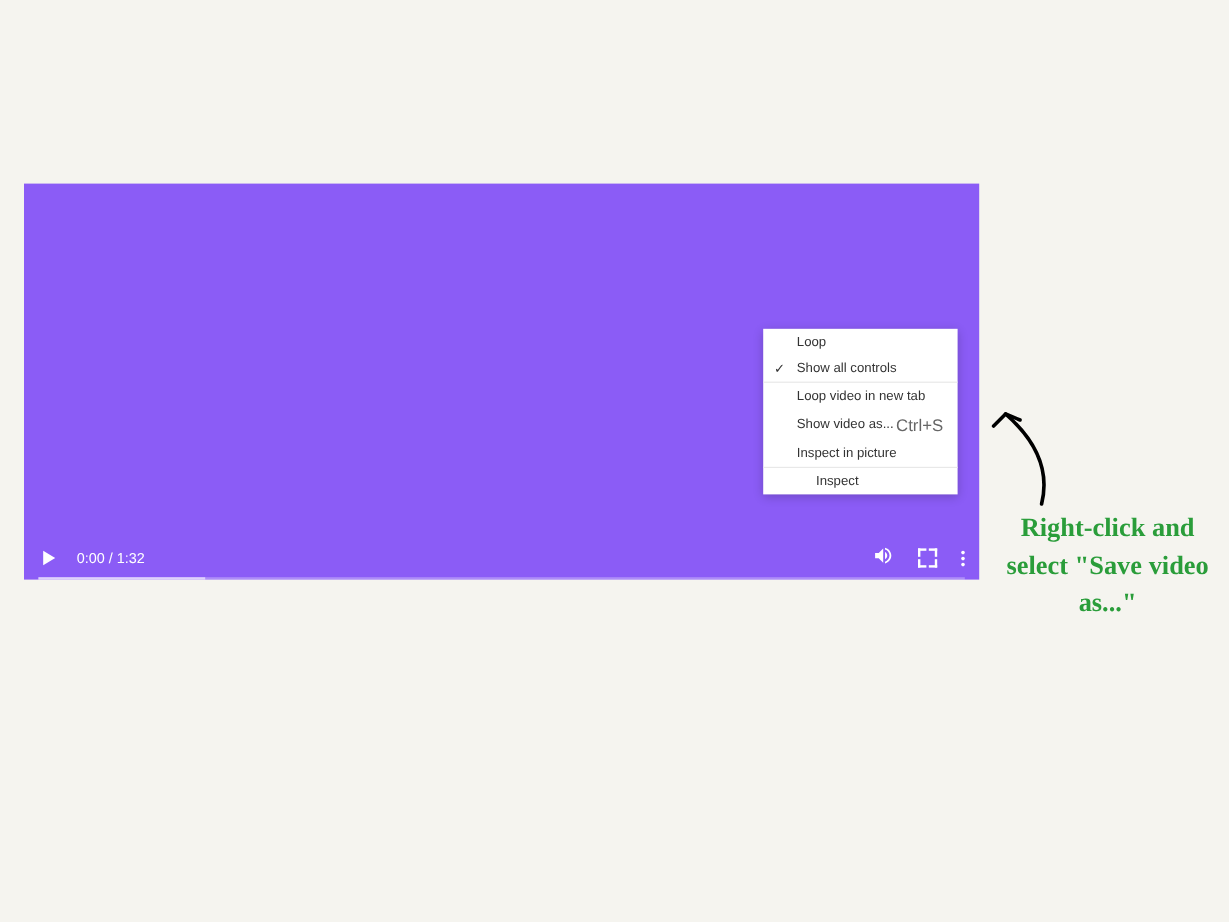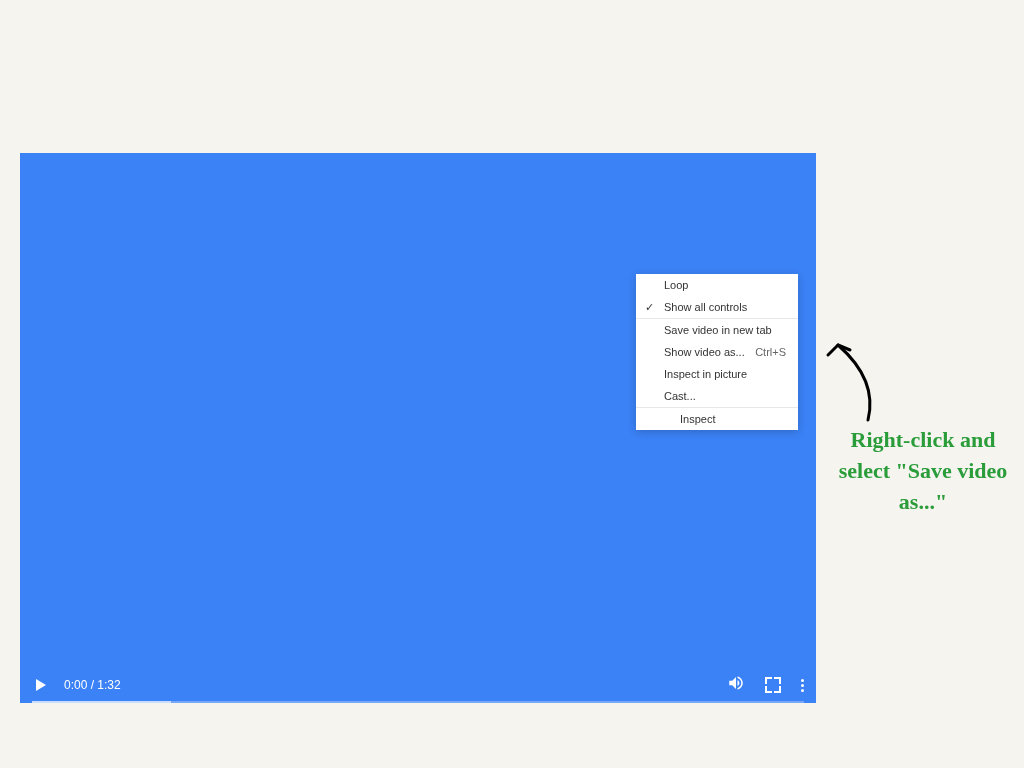--- a/index.html
+++ b/index.html
@@ -13,22 +13,22 @@
       background: #f5f4ef;
       font-family: Arial, sans-serif;
       position: relative;
       overflow: hidden;
     }
     .video-player {
       position: absolute;
       left: 20px;
       top: 153px;
       width: 796px;
-      height: 550px;
-      background: #3b82f6;
+      height: 330px;
+      background: #8b5cf6;
     }
     .video-controls {
       position: absolute;
       bottom: 0;
       left: 0;
       right: 0;
       height: 36px;
       display: flex;
       align-items: center;
       padding: 0 12px;
@@ -161,21 +161,21 @@
       position: relative;
     }
     .menu-item .check {
       position: absolute;
       left: 9px;
       font-size: 11px;
     }
     .menu-item .shortcut {
       margin-left: auto;
       color: #666;
-      font-size: 11px;
+      font-size: 14px;
     }
     .annotation-arrow {
       position: absolute;
       left: 808px;
       top: 330px;
       pointer-events: none;
     }
     .annotation-text {
       position: absolute;
       left: 828px;
@@ -224,31 +224,28 @@
     <div class="menu-item">
       <span>Loop</span>
     </div>
     <div class="menu-item">
       <span class="check">✓</span>
       <span>Show all controls</span>
     </div>
   </div>
   <div class="menu-section">
     <div class="menu-item">
-      <span>Save video in new tab</span>
+      <span>Loop video in new tab</span>
     </div>
     <div class="menu-item">
       <span>Show video as...</span>
       <span class="shortcut">Ctrl+S</span>
     </div>
     <div class="menu-item">
       <span>Inspect in picture</span>
-    </div>
-    <div class="menu-item">
-      <span>Cast...</span>
     </div>
   </div>
   <div class="menu-section">
     <div class="menu-item">
       <span>Inspect</span>
     </div>
   </div>
 </div>
 
 <svg class="annotation-arrow" width="80" height="100" viewBox="0 0 80 100">

